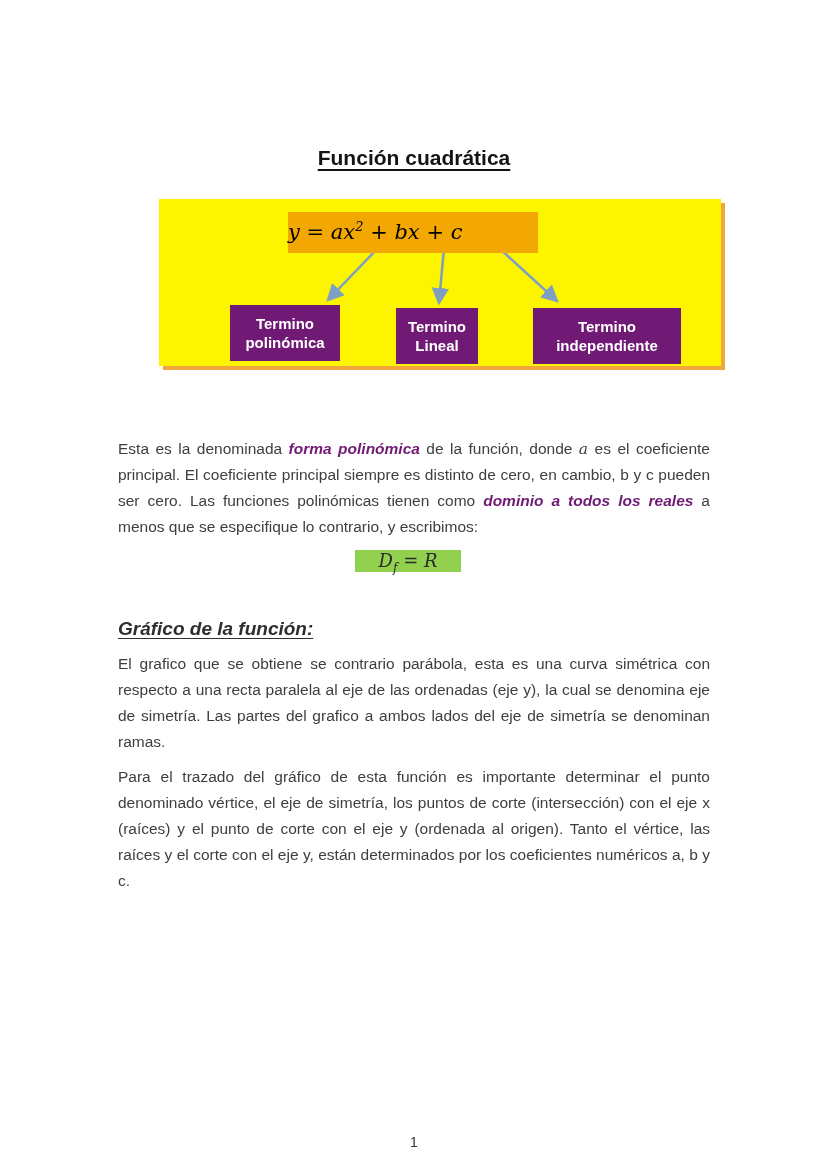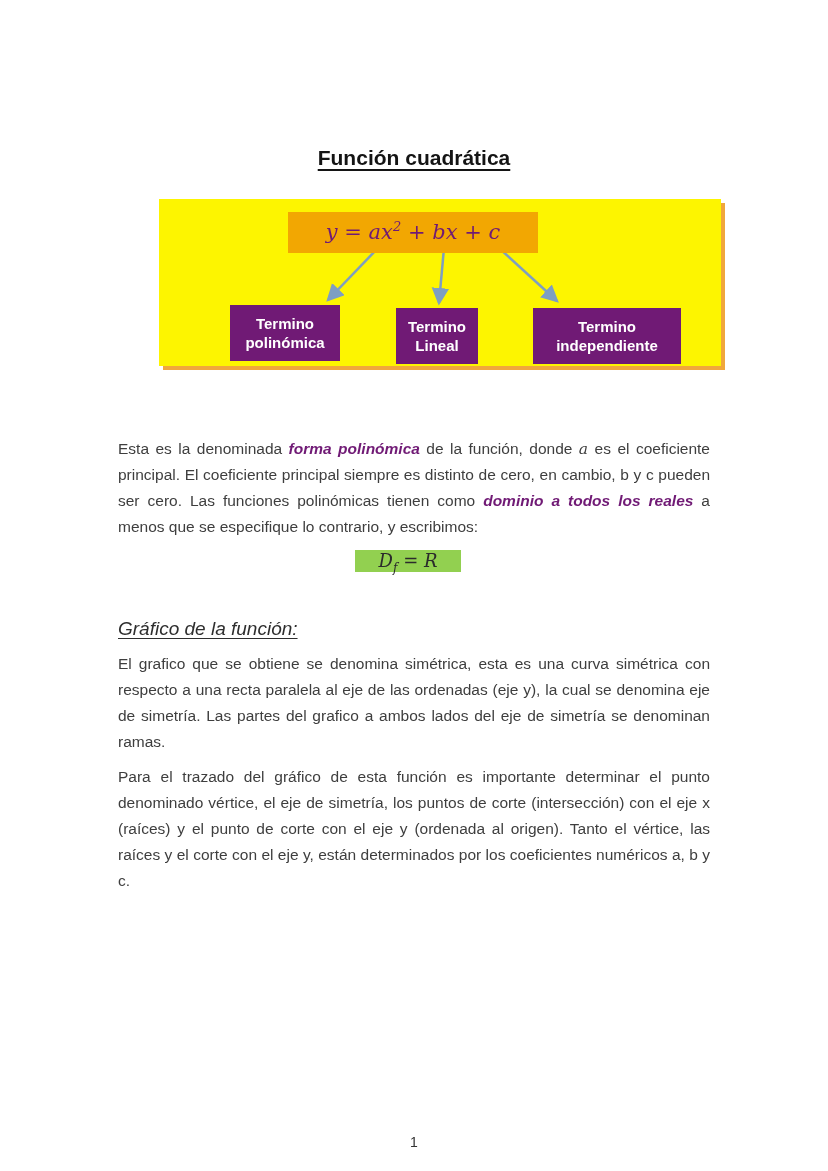--- a/index.html
+++ b/index.html
@@ -39,23 +39,23 @@
     position:relative;
     margin:28px 0 0 159px;
     width:562px;height:167px;
     background:#fdf500;
     box-shadow:4px 4px 0 0 #f0a73c;
   }
   .formula-box{
     position:absolute;left:129px;top:13px;
     width:250px;height:41px;
     background:#f2a702;
-    display:flex;align-items:center;justify-content:center;
+    display:flex;align-items:center;justify-content:flex-start;
     font-family:"DejaVu Serif","Liberation Serif",serif;
-    font-style:italic;font-size:21px;color:#701a75;
+    font-style:italic;font-size:21px;color:#000000;
     line-height:1;
   }
   .formula-box sup{font-size:13px;vertical-align:super;line-height:0;}
   .arrow-svg{position:absolute;left:0;top:0;width:562px;height:167px;}
   .term-box{
     position:absolute;
     background:#701a75;
     color:#ffffff;font-weight:bold;font-size:15px;line-height:19px;
     display:flex;flex-direction:column;align-items:center;justify-content:center;
     text-align:center;
@@ -71,21 +71,21 @@
     display:flex;align-items:center;justify-content:center;
     font-family:"DejaVu Serif","Liberation Serif",serif;
     font-style:italic;font-size:18px;color:#2b2b2b;
     line-height:1;
   }
   .df-box sub{font-size:12px;vertical-align:sub;line-height:0;}
   
   .section-heading{
     margin:44px 118px 0;
     font-size:19px;line-height:26px;
-    font-style:italic;font-weight:normal;color:#2e2e2e;
+    font-style:italic;font-weight:bold;color:#2e2e2e;
     text-decoration:underline;
     text-underline-offset:3px;
   }
   .p-tight{margin-top:13px;}
   .p-sm{margin-top:9px;}
   .page-number{
     position:absolute;left:0;right:0;top:1082px;
     text-align:center;font-size:14px;color:#333333;
   }
 </style>
@@ -129,19 +129,19 @@
 
   <p class="para p-poly"><span>Esta es la denominada </span><span class="hl">forma polinómica</span><span> de la función, donde </span><span class="math">a</span><span> es el coeficiente principal. El coeficiente principal siempre es distinto de cero, en cambio, b y c pueden ser cero. Las funciones polinómicas tienen como </span><span class="hl">dominio a todos los reales</span><span> a menos que se especifique lo contrario, y escribimos:</span></p>
 
   <div class="df-box">
     <span><span>D</span><sub>f</sub><span> = R</span></span>
   </div>
 
   <h2 class="section-heading">Gráfico de la función:</h2>
 
 
-  <p class="para p-sm">El grafico que se obtiene se denomina simétrica, esta es una curva simétrica con respecto a una recta paralela al eje de las ordenadas (eje y), la cual se denomina eje de simetría. Las partes del grafico a ambos lados del eje de simetría se denominan ramas.</p>
+  <p class="para p-sm">El grafico que se obtiene se contrario parábola, esta es una curva simétrica con respecto a una recta paralela al eje de las ordenadas (eje y), la cual se denomina eje de simetría. Las partes del grafico a ambos lados del eje de simetría se denominan ramas.</p>
 
   <p class="para p-sm">Para el trazado del gráfico de esta función es importante determinar el punto denominado vértice, el eje de simetría, los puntos de corte (intersección) con el eje x (raíces) y el punto de corte con el eje y (ordenada al origen). Tanto el vértice, las raíces y el corte con el eje y, están determinados por los coeficientes numéricos a, b y c.</p>
 
   <div class="page-number">1</div>
 
 </div>
 
 </body></html>

